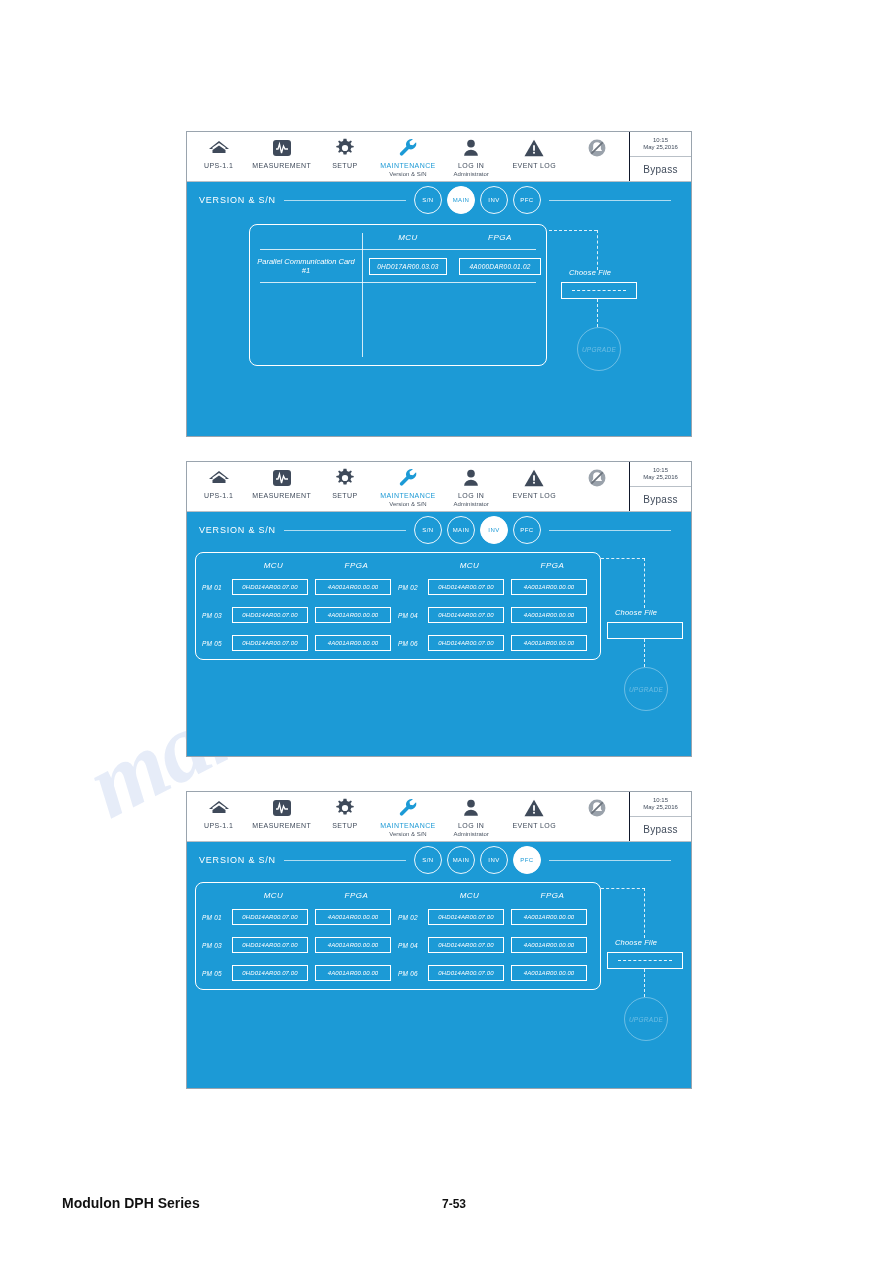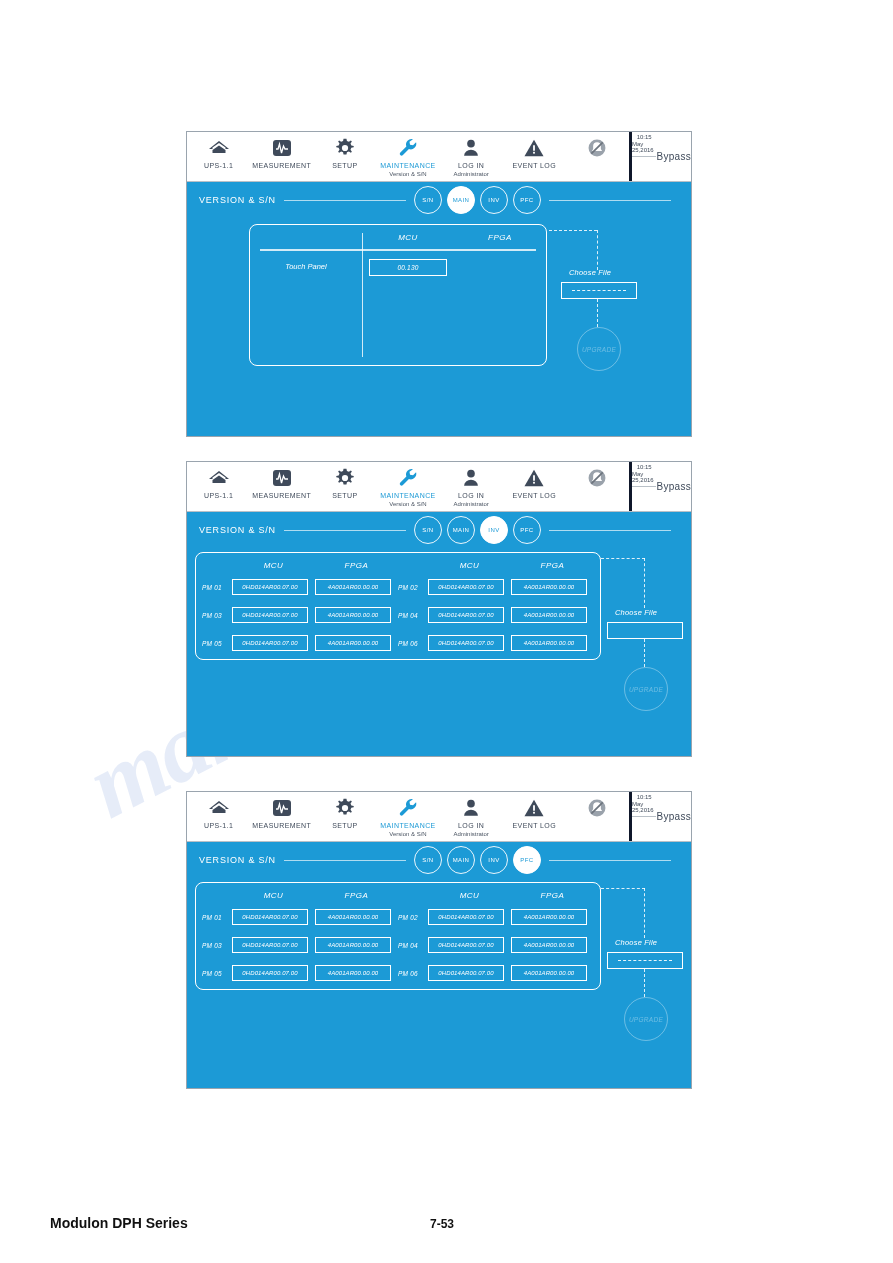--- a/index.html
+++ b/index.html
@@ -37,21 +37,21 @@
   }
   .nav-ico{height:24px;display:flex;align-items:center;justify-content:center;}
   .nav-label{
     font-size:7px;color:#3f4a5a;letter-spacing:.4px;margin-top:2px;
     text-align:center;line-height:1.15;white-space:nowrap;
   }
   .nav-item.active .nav-label{color:#1c9ad6;}
   .nav-sub{font-size:6px;color:#4a5462;margin-top:1px;text-align:center;white-space:nowrap;}
   .nav-item.active .nav-sub{color:#4a5462;}
   .nav-right{
-    width:62px;border-left:3px solid #0f172a;display:flex;flex-direction:row;
+    width:62px;border-left:1px solid #0f172a;display:flex;flex-direction:column;
     box-sizing:border-box;
   }
   .nav-clock{
     height:25px;border-bottom:1px solid #b9c0c7;display:flex;flex-direction:column;
     align-items:center;justify-content:center;box-sizing:border-box;
   }
   .nav-time{font-size:6px;color:#3f4a5a;line-height:1.1;}
   .nav-date{font-size:6px;color:#3f4a5a;line-height:1.1;}
   .nav-mode{
     flex:1;display:flex;align-items:center;justify-content:center;
@@ -152,21 +152,21 @@
   }
   .upgrade{
     position:absolute;width:42px;height:42px;border-radius:50%;
     border:1px solid rgba(255,255,255,.35);
     display:flex;align-items:center;justify-content:center;
     color:rgba(255,255,255,.35);font-size:6.5px;letter-spacing:.3px;
   }
 
   
   .footer{
-    position:absolute;left:0;top:1195px;width:844px;height:30px;margin-top:20px;
+    position:absolute;left:12px;top:1195px;width:844px;height:30px;
   }
   .f-title{
     position:absolute;left:50px;top:0;font-size:14px;font-weight:bold;
     color:#111111;font-family:"Liberation Sans", sans-serif;
   }
   .f-page{
     position:absolute;left:430px;top:2px;font-size:12px;font-weight:bold;color:#111111;
   }
 </style>
 </head>
@@ -274,31 +274,33 @@
   <div class="panel-body">
     <div class="card-main">
       <div class="ct-vline"></div>
       <div class="ct-head">
         <div class="lbl"></div>
         <div class="col">MCU</div>
         <div class="col">FPGA</div>
       </div>
       <div class="ct-hline"></div>
 
+      <div class="ct-row">
+        <div class="lbl">Parallel Communication Card #1</div>
+        <div class="val">
+          <div class="vbox">0HD017AR00.03.03</div>
+        </div>
+        <div class="val">
+          <div class="vbox wide">4A000DAR00.01.02</div>
+        </div>
+      </div>
 
 
       <div class="ct-hline"></div>
 
-      <div class="ct-row">
-        <div class="lbl">Touch Panel</div>
-        <div class="val">
-          <div class="vbox">00.130</div>
-        </div>
-        <div class="val"></div>
-      </div>
     </div>
 
     <div class="cf-wrap">
       <div class="cf-conn-h" style="left:362px;top:12px;width:48px;"></div>
       <div class="cf-conn" style="left:410px;top:12px;height:40px;"></div>
       <div class="cf-label" style="left:382px;top:50px;">Choose File</div>
       <div class="cf-box" style="left:374px;top:64px;width:76px;height:17px;">
         <div class="cf-dash"></div>
       </div>
       <div class="cf-conn" style="left:410px;top:81px;height:28px;"></div>

